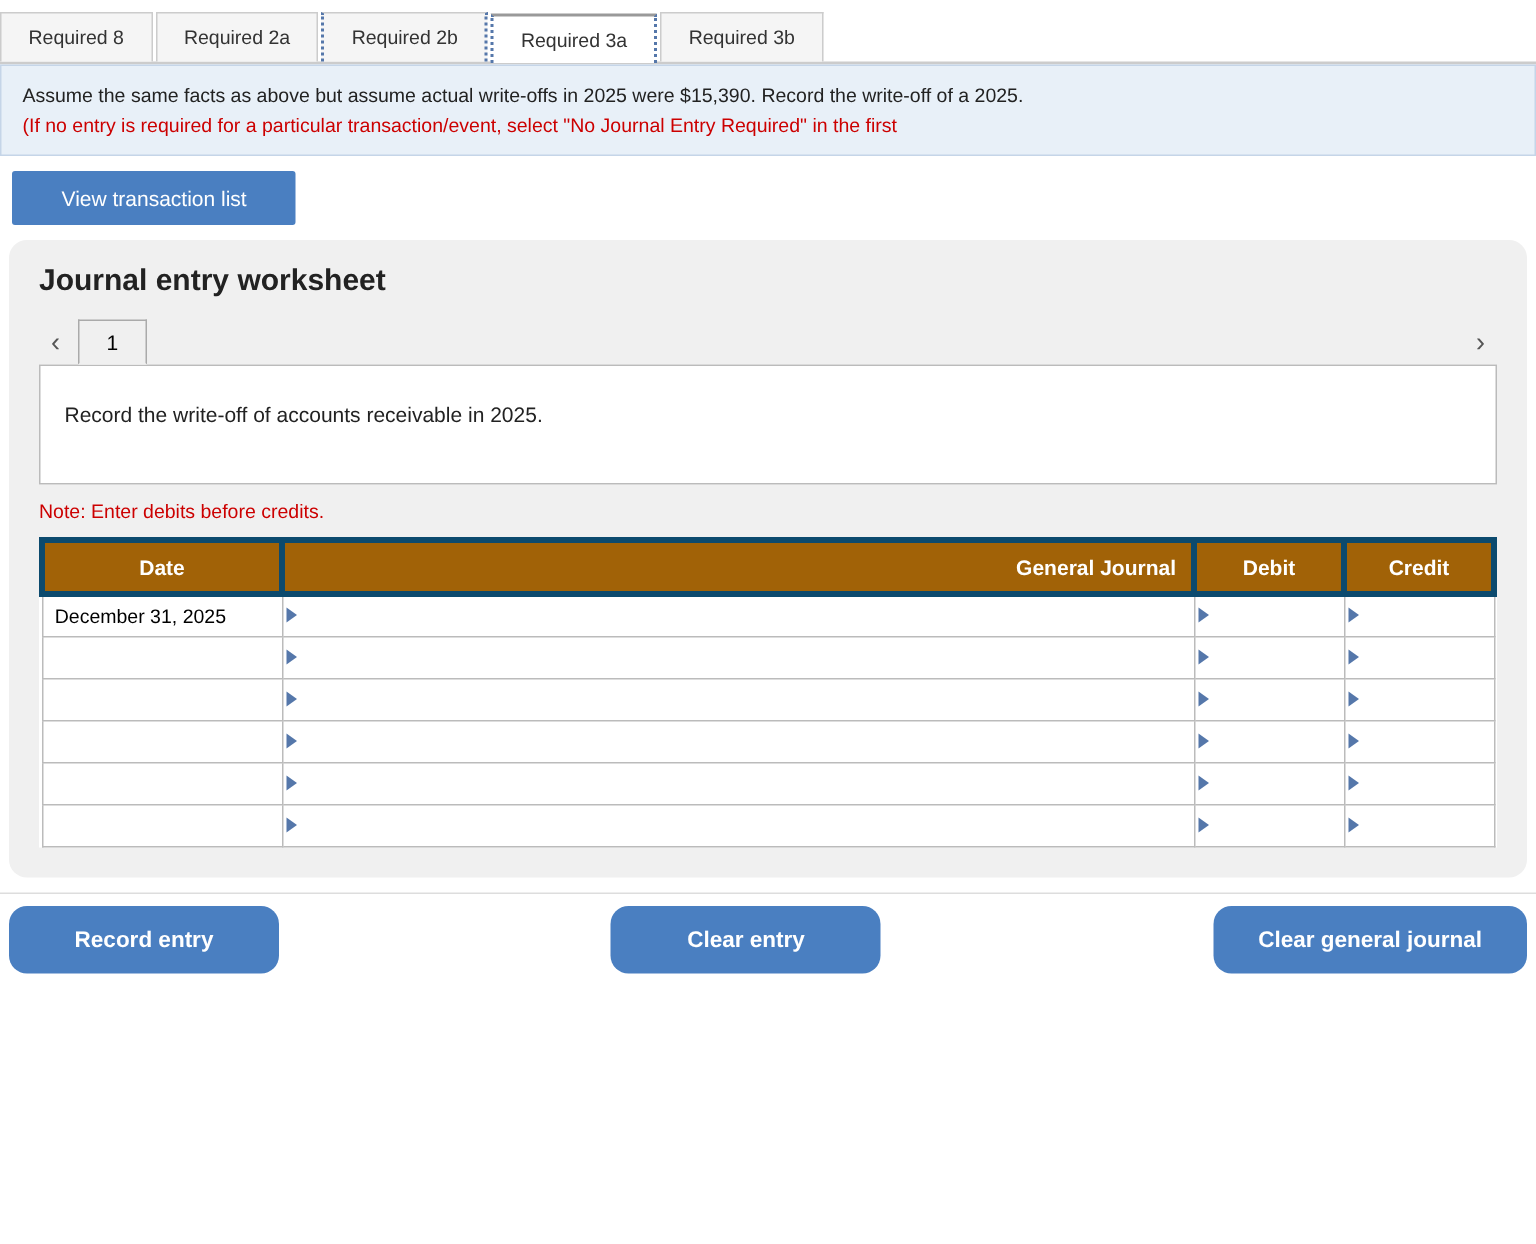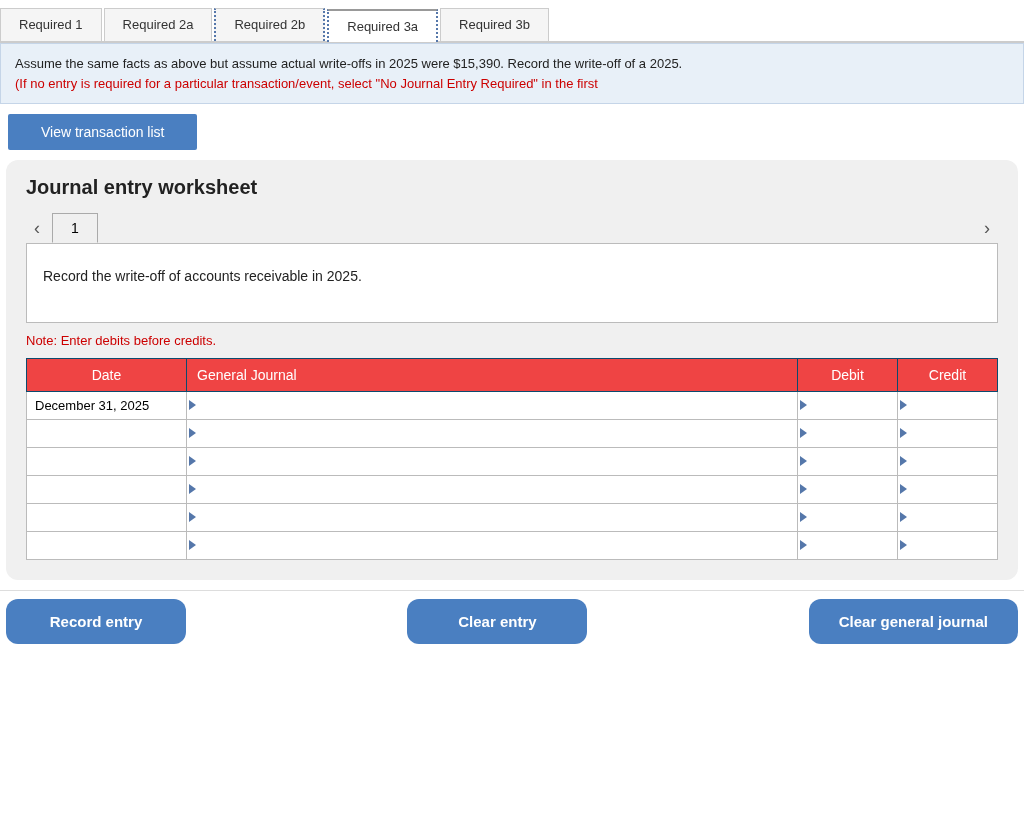--- a/index.html
+++ b/index.html
@@ -117,30 +117,30 @@
       margin-bottom: 10px;
     }
 
     
     .journal-table {
       width: 100%;
       border-collapse: collapse;
       background: #fff;
     }
     .journal-table th {
-      background: #ef4444;
+      background: #a16207;
       color: #fff;
-      font-weight: normal;
+      font-weight: bold;
       padding: 8px 10px;
       text-align: center;
-      border: 1px solid #0c4a6e;
+      border: 4px solid #0c4a6e;
       font-size: 14px;
     }
     .journal-table th.date-col { text-align: center; width: 160px; }
-    .journal-table th.journal-col { text-align: left; }
+    .journal-table th.journal-col { text-align: right; }
     .journal-table th.debit-col { text-align: center; width: 100px; }
     .journal-table th.credit-col { text-align: center; width: 100px; }
 
     .journal-table td {
       border: 1px solid #bbb;
       padding: 0;
       height: 28px;
     }
     .journal-table td input {
       width: 100%;
@@ -183,21 +183,21 @@
       min-width: 180px;
     }
   </style>
 </head>
 <body>
 
 
 
 
 <div class="tabs">
-  <div class="tab">Required 1</div>
+  <div class="tab">Required 8</div>
   <div class="tab">Required 2a</div>
   <div class="tab dotted">Required 2b</div>
   <div class="tab active dotted">Required 3a</div>
   <div class="tab">Required 3b</div>
 </div>
 
 
 <div class="instruction-banner">
   <span>Assume the same facts as above but assume actual write-offs in 2025 were $15,390. Record the write-off of a 2025.</span><br>
   <span class="red-text">(If no entry is required for a particular transaction/event, select "No Journal Entry Required" in the first</span>

